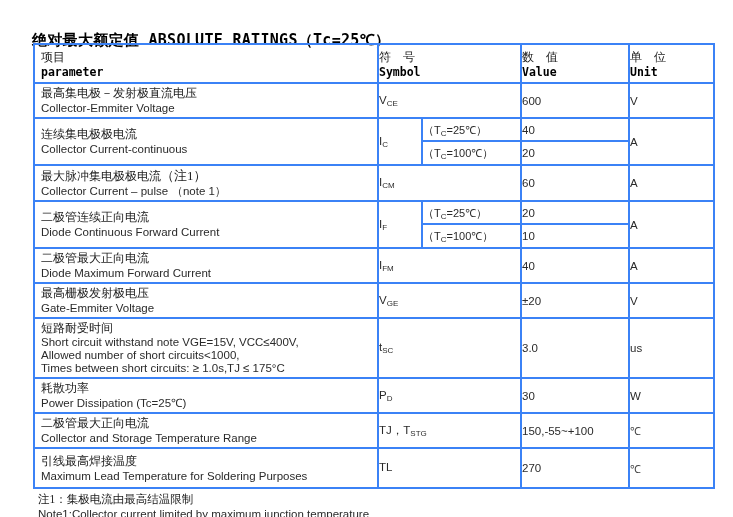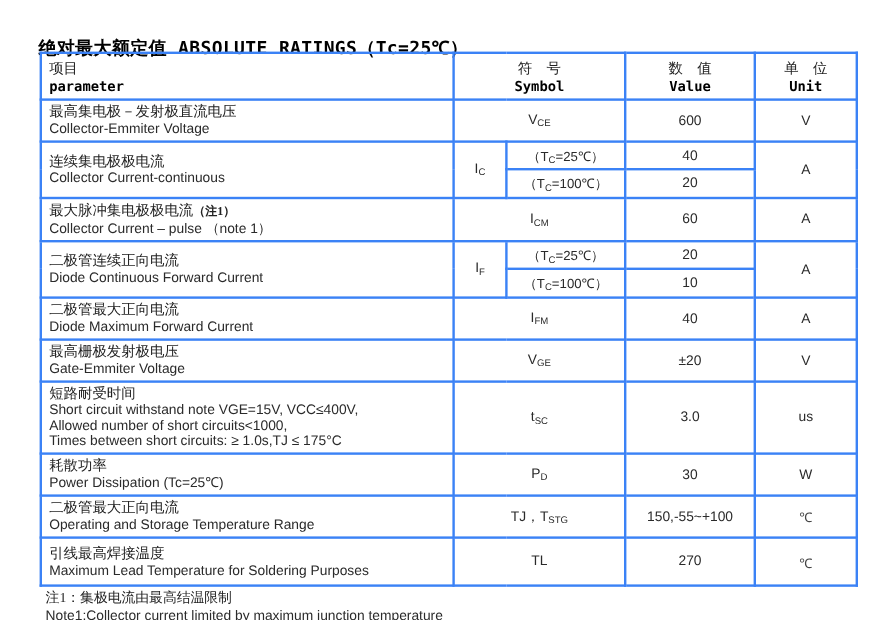--- a/index.html
+++ b/index.html
@@ -43,32 +43,31 @@
     padding: 2px 6px;
   }
   .zh {
     font-family: "Liberation Serif", serif;
     font-size: 12px;
     line-height: 15px;
     color: #222;
   }
   .zh-note {
     font-family: "Liberation Serif", serif;
-    font-size: 10px;
-    color: #222;
-    font-weight: bold;
+    font-size: 13px;
+    color: #222;
   }
   .en {
     font-family: "Liberation Sans", sans-serif;
     font-size: 11.5px;
     line-height: 14px;
     color: #2a2a2a;
   }
   .en-sm { line-height: 13px; }
-  td.center { text-align: center; }
+  td.center { text-align: left; }
   .sym, .val {
     font-size: 11.5px;
     color: #2a2a2a;
   }
   sub {
     font-size: 8px;
     vertical-align: -2px;
     letter-spacing: 0;
   }
   .cond {
@@ -240,21 +239,21 @@
         <div class="en">Power Dissipation (Tc=25℃)</div>
       </td>
       <td class="center sym" colspan="2"><span>P</span><sub>D</sub></td>
       <td class="center val">30</td>
       <td class="center unit">W</td>
     </tr>
 
     <tr style="height:30px">
       <td class="param">
         <div class="zh">二极管最大正向电流</div>
-        <div class="en">Operating and Storage Temperature Range</div>
+        <div class="en">Collector and Storage Temperature Range</div>
       </td>
       <td class="center sym" colspan="2"><span>TJ，T</span><sub>STG</sub></td>
       <td class="center val">150,-55~+100</td>
       <td class="center unit unit-temp">℃</td>
     </tr>
 
     <tr style="height:40px">
       <td class="param">
         <div class="zh">引线最高焊接温度</div>
         <div class="en">Maximum Lead Temperature for Soldering Purposes</div>

